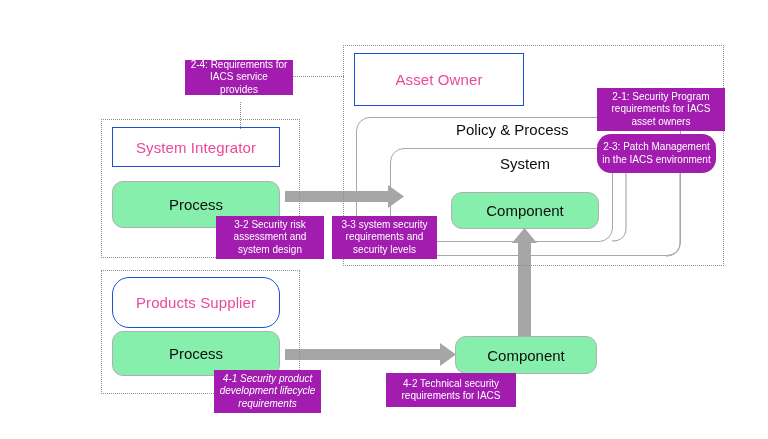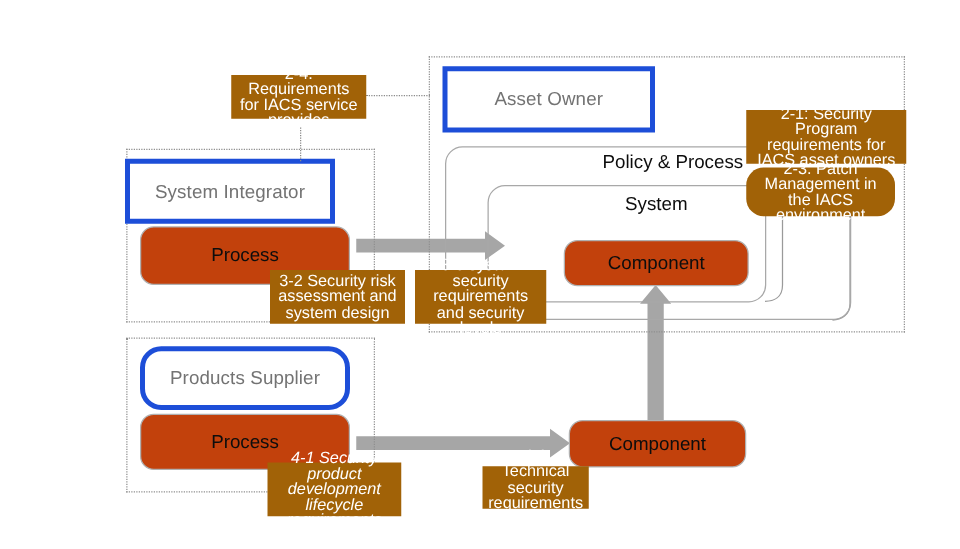--- a/index.html
+++ b/index.html
@@ -8,35 +8,35 @@
 
   #stage{position:absolute;inset:0;width:768px;height:439px;}
 
   
   .abs{position:absolute;box-sizing:border-box;}
 
   
   .dotted-group{border:1px dotted #8f8f8f;background:transparent;}
 
   
-  .role-box{border:4px solid #1d4ed8;background:#ffffff;
+  .role-box{border:1px solid #1d4ed8;background:#ffffff;
             display:flex;align-items:center;justify-content:center;
-            font-size:15px;color:#737373;letter-spacing:.1px;}
+            font-size:15px;color:#ec4899;letter-spacing:.1px;}
 
   
-  .round-box{border:1px solid #b0b0b0;border-radius:11px;background:#c2410c;
+  .round-box{border:1px solid #b0b0b0;border-radius:11px;background:#86efac;
              display:flex;align-items:center;justify-content:center;
              font-size:15px;color:#0d0d0d;}
 
   
   .nest-box{border:1px solid #a8a8a8;border-radius:14px;background:transparent;}
   .nest-label{position:absolute;font-size:15px;color:#0d0d0d;white-space:nowrap;}
 
   
-  .callout{background:#a16207;color:#ffffff;font-size:13px;line-height:12.4px;
+  .callout{background:#a21caf;color:#ffffff;font-size:10px;line-height:12.4px;
            display:flex;align-items:center;justify-content:center;text-align:center;
            padding:3px 5px;box-sizing:border-box;}
 
   
   .lead-h{position:absolute;border-top:1px dotted #8a8a8a;height:0;}
   .lead-v{position:absolute;border-left:1px dotted #8a8a8a;width:0;}
 
   svg.overlay{position:absolute;left:0;top:0;width:768px;height:439px;
               pointer-events:none;overflow:visible;}
 </style>
@@ -68,32 +68,32 @@
     </g>
   </svg>
 
   <div class="abs dotted-group" style="left:343px;top:45px;width:381px;height:221px;"></div>
 
   <div class="abs role-box" style="left:354px;top:53px;width:170px;height:53px;">
     <span>Asset Owner</span>
   </div>
 
   <div class="abs nest-box" style="left:356px;top:117px;width:325px;height:139px;"></div>
-  <div class="nest-label" style="left:482px;top:121px;">Policy &amp; Process</div>
+  <div class="nest-label" style="left:456px;top:121px;">Policy &amp; Process</div>
 
   <div class="abs nest-box" style="left:390px;top:148px;width:223px;height:94px;"></div>
   <div class="nest-label" style="left:500px;top:155px;">System</div>
 
   <div class="abs round-box" style="left:451px;top:192px;width:148px;height:37px;">
     <span>Component</span>
   </div>
 
   <div class="abs dotted-group" style="left:101px;top:119px;width:199px;height:139px;"></div>
 
-  <div class="abs role-box" style="left:100px;top:127px;width:168px;height:52px;">
+  <div class="abs role-box" style="left:112px;top:127px;width:168px;height:40px;">
     <span>System Integrator</span>
   </div>
 
   <div class="abs round-box" style="left:112px;top:181px;width:168px;height:47px;">
     <span>Process</span>
   </div>
 
   <div class="abs dotted-group" style="left:101px;top:270px;width:199px;height:124px;"></div>
 
   <div class="abs role-box" style="left:112px;top:277px;width:168px;height:51px;border-radius:17px;">
@@ -128,17 +128,17 @@
   </div>
 
   <div class="abs callout" style="left:332px;top:216px;width:105px;height:43px;">
     <span>3-3 system security requirements and security levels</span>
   </div>
 
   <div class="abs callout" style="left:214px;top:370px;width:107px;height:43px;font-style:italic;">
     <span>4-1 Security product development lifecycle requirements</span>
   </div>
 
-  <div class="abs callout" style="left:386px;top:373px;width:85px;height:34px;">
+  <div class="abs callout" style="left:386px;top:373px;width:130px;height:34px;">
     <span>4-2 Technical security requirements for IACS</span>
   </div>
 
 </div>
 
 </body></html>

